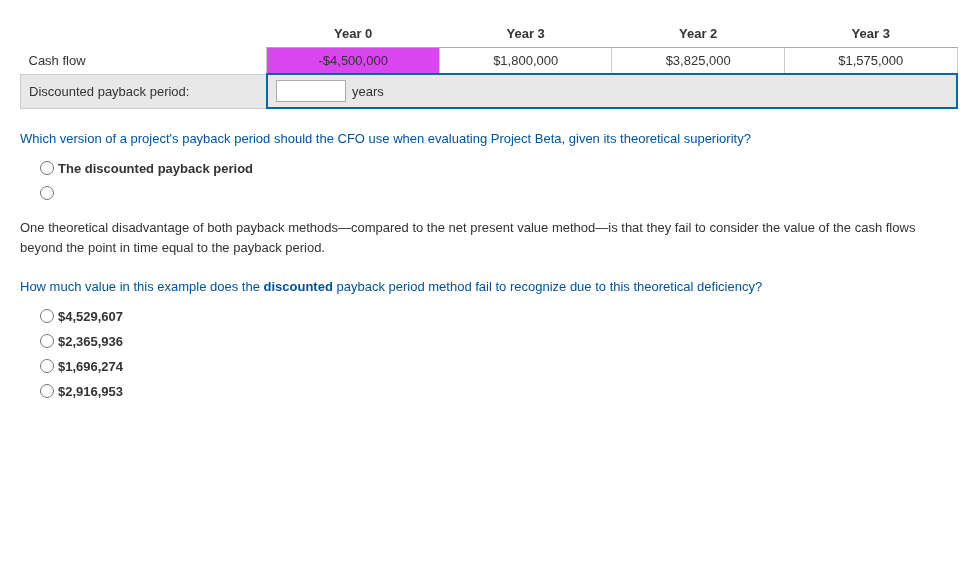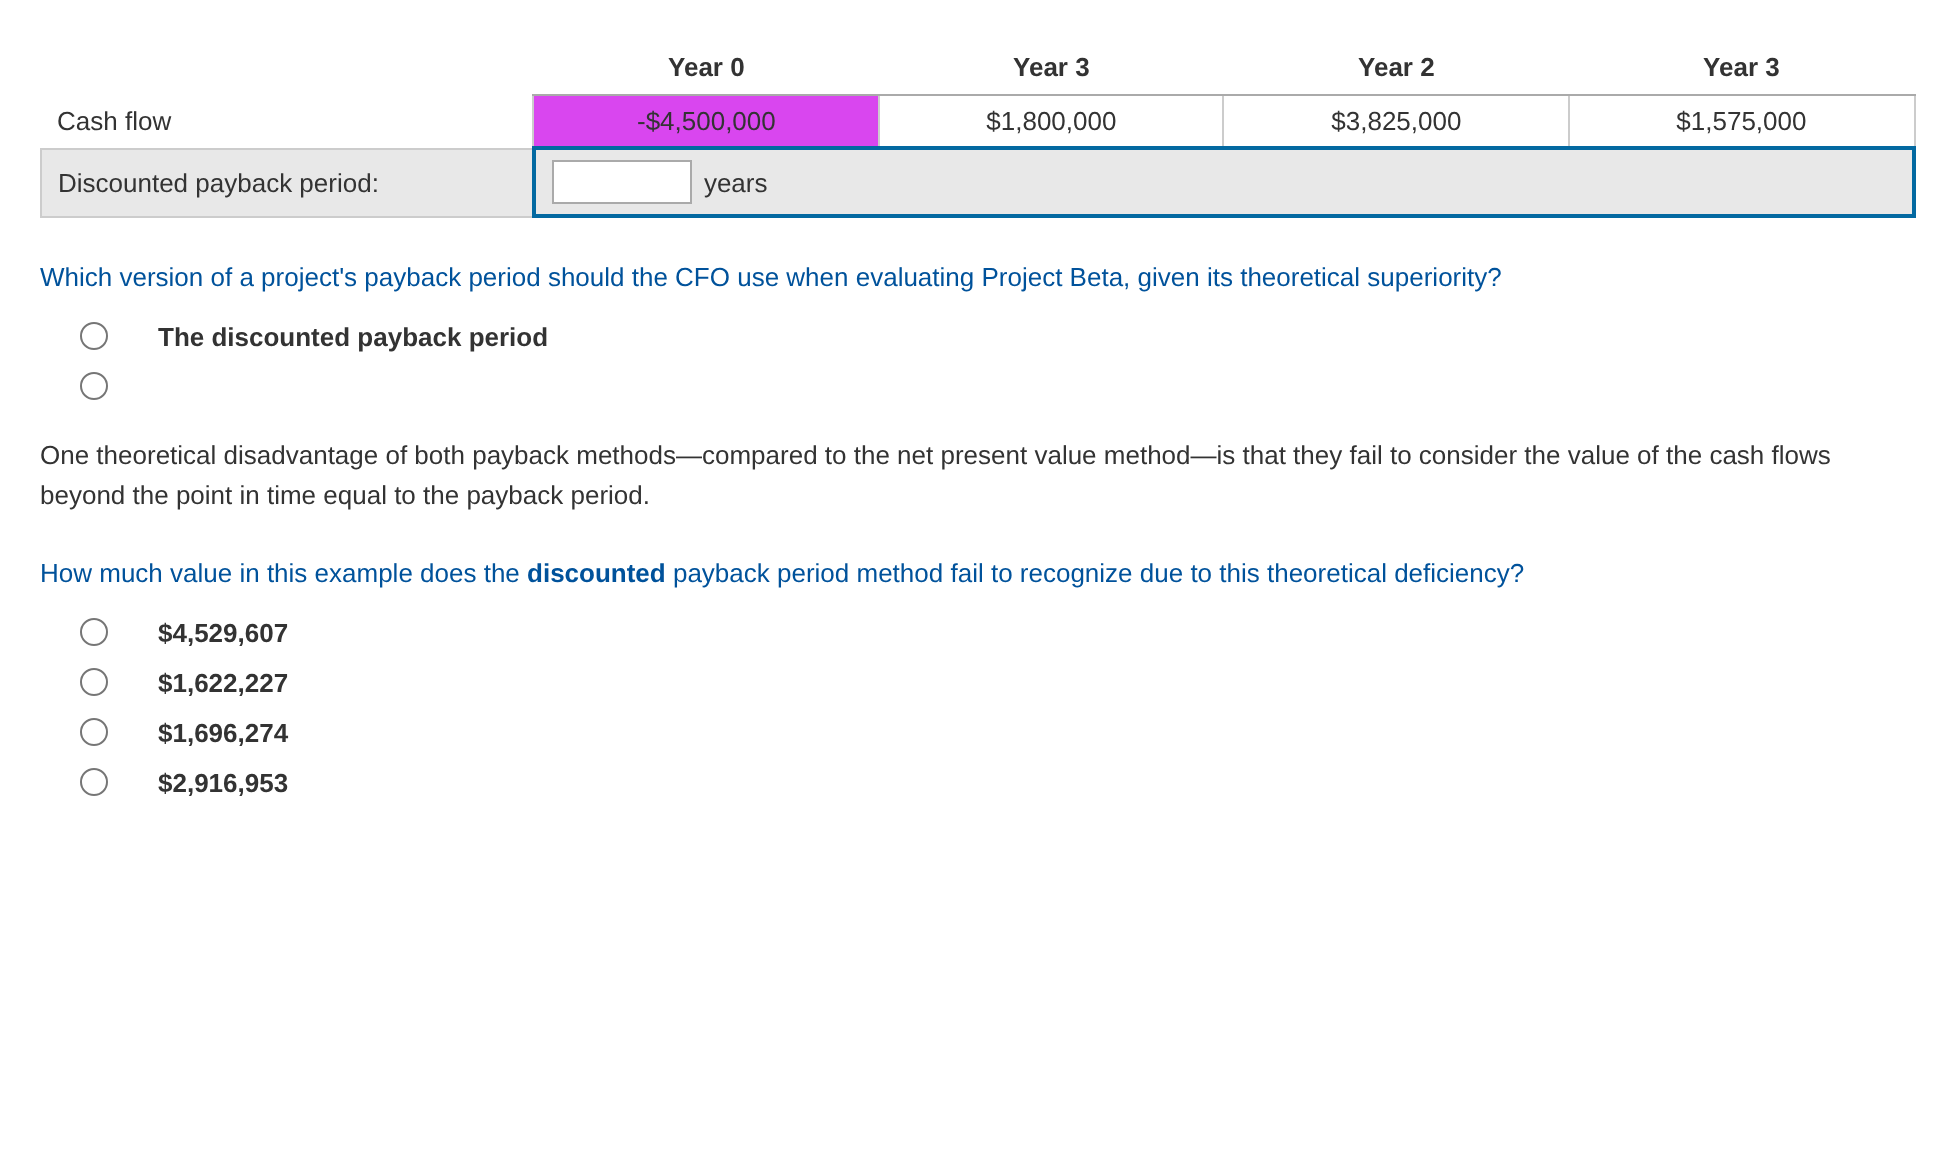--- a/index.html
+++ b/index.html
@@ -97,21 +97,21 @@
     }
     .question-text {
       color: #00529b;
       font-size: 13px;
       line-height: 1.5;
       margin-bottom: 12px;
     }
     .radio-option {
       display: flex;
       align-items: center;
-      gap: 25px;
+      gap: 4px;
       margin-bottom: 10px;
       margin-left: 20px;
     }
     .radio-option input[type="radio"] {
       width: 14px;
       height: 14px;
       cursor: pointer;
     }
     .radio-label {
       font-size: 13px;
@@ -205,21 +205,21 @@
 <div class="question-section">
   <p class="question-text2">
     <span>How much value in this example does the </span><span class="bold-word">discounted</span><span> payback period method fail to recognize due to this theoretical deficiency?</span>
   </p>
   <div class="radio-option">
     <input type="radio" name="q2" id="q2opt1" style="">
     <label class="radio-label" for="q2opt1">$4,529,607</label>
   </div>
   <div class="radio-option">
     <input type="radio" name="q2" id="q2opt2" style="">
-    <label class="radio-label" for="q2opt2">$1,622,227</label>
+    <label class="radio-label" for="q2opt2">$2,365,936</label>
   </div>
   <div class="radio-option">
     <input type="radio" name="q2" id="q2opt3" style="">
     <label class="radio-label" for="q2opt3">$1,696,274</label>
   </div>
   <div class="radio-option">
     <input type="radio" name="q2" id="q2opt4" style="">
     <label class="radio-label" for="q2opt4">$2,916,953</label>
   </div>
 </div>

